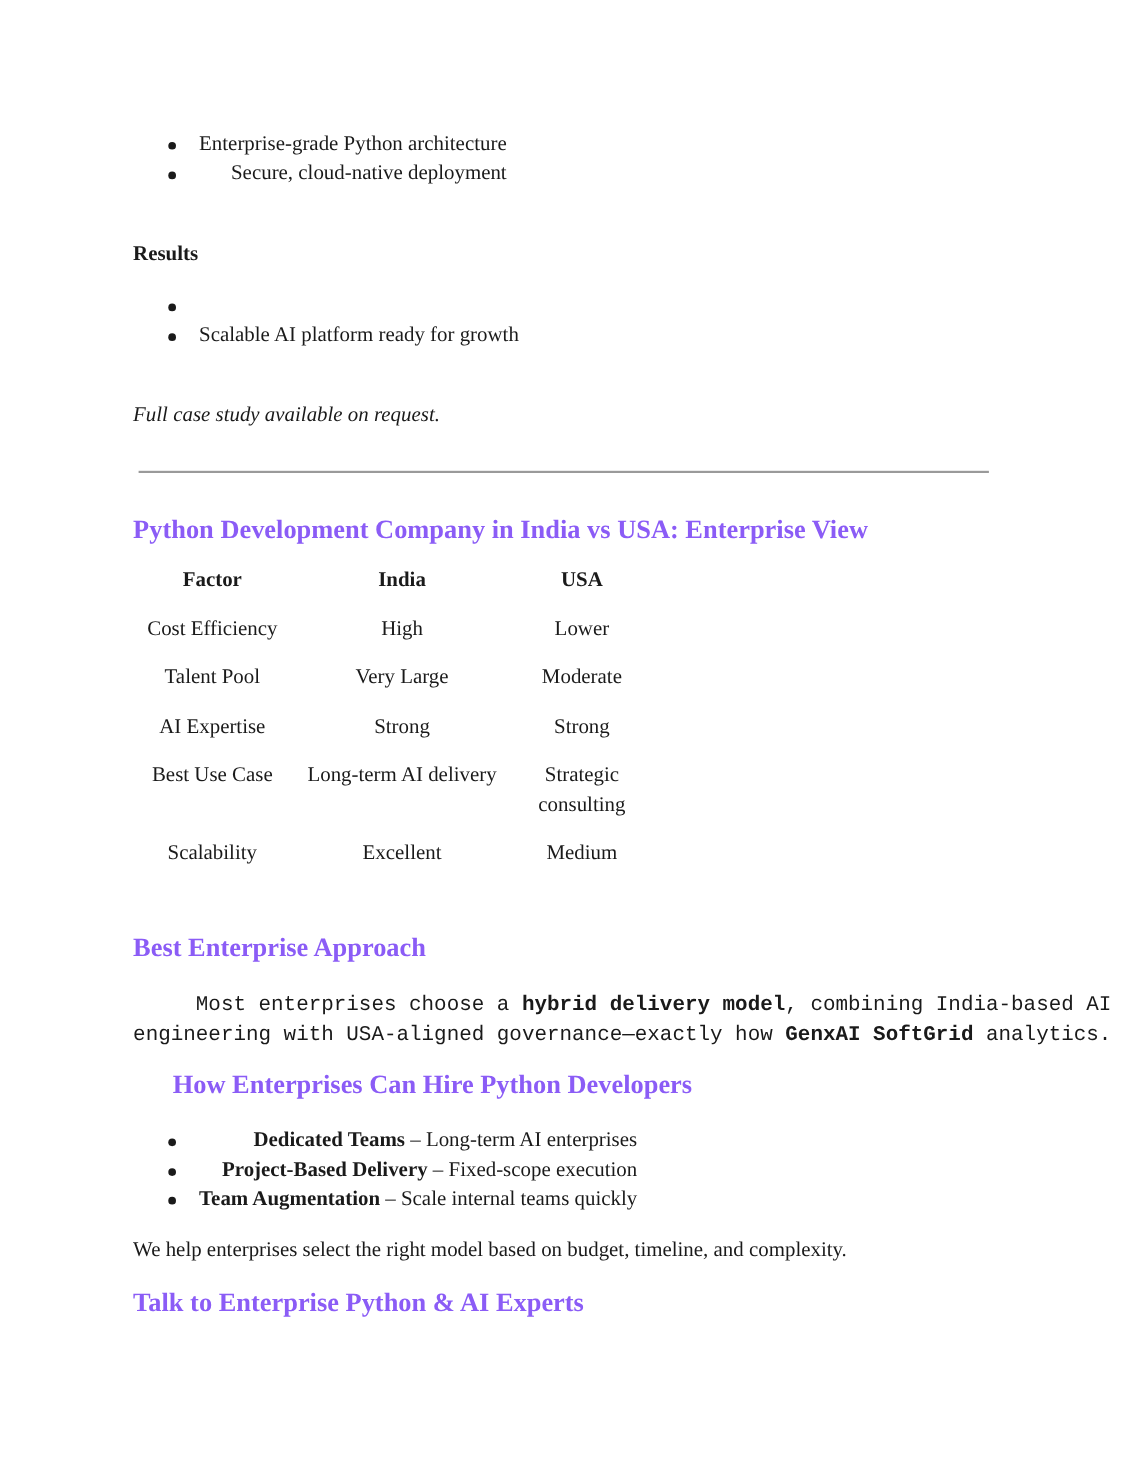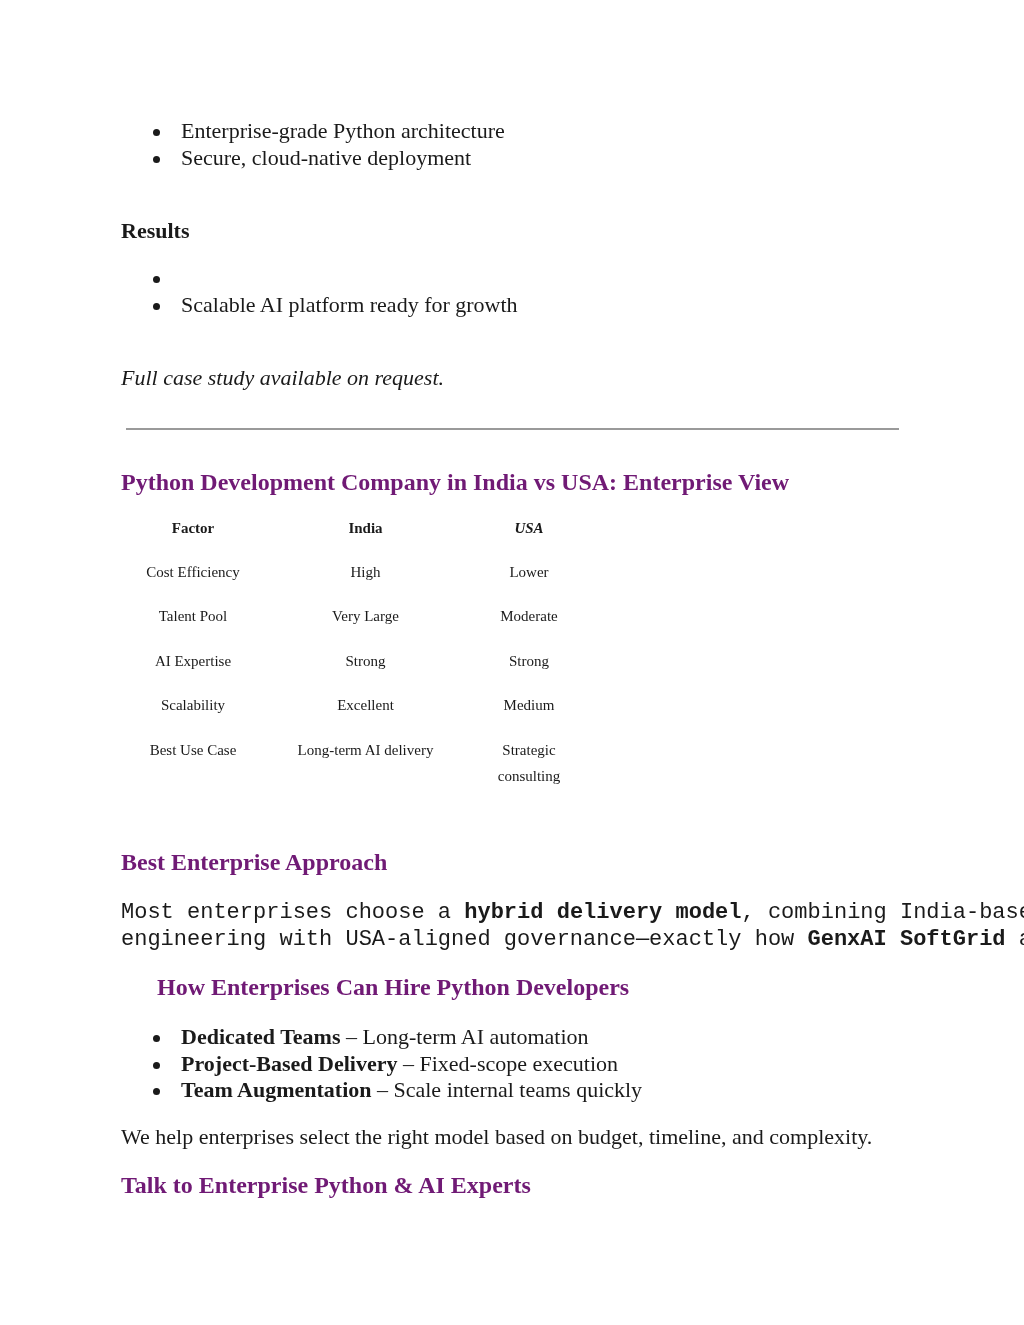--- a/index.html
+++ b/index.html
@@ -2,44 +2,44 @@
 <html><head>
   <meta charset="utf-8">
   <style>
     html, body { margin: 0; padding: 0; background: #ffffff; }
     body {
       width: 1024px; height: 1325px; position: relative; overflow: hidden;
       font-family: "DejaVu Serif", "Liberation Serif", serif;
       color: #1a1a1a;
     }
     .page { position: absolute; left: 121px; top: 0; width: 780px; }
-    .txt { font-size: 22px; line-height: 26.5px; font-family: "Liberation Serif", "DejaVu Serif", serif; }
+    .txt { font-size: 19px; line-height: 26.5px; font-family: "Liberation Serif", "DejaVu Serif", serif; text-align: right; }
     ul.bullets { list-style: none; margin: 0; padding: 0; position: absolute; left: 0; }
     ul.bullets li { position: relative; padding-left: 60px; height: 26.5px; white-space: nowrap; }
     ul.bullets li .bullet {
       position: absolute; left: 32px; top: 11px; width: 7px; height: 7px; border-radius: 50%; background: #1a1a1a;
     }
     .abs { position: absolute; left: 0; white-space: nowrap; }
     .bold { font-weight: bold; }
     .italic { font-style: italic; }
     h2 {
       position: absolute; left: 0; margin: 0; white-space: nowrap;
       font-family: "Liberation Serif", "DejaVu Serif", serif;
-      font-size: 24px; font-weight: bold; color: #701a75;
+      font-size: 24px; font-weight: bold; color: #8b5cf6;
     }
     .hr { position: absolute; left: 5px; width: 773px; height: 0; border-top: 2px solid #9a9a9a; }
     table.cmp {
       position: absolute; left: 0; border-collapse: collapse;
-      font-family: "Liberation Serif", "DejaVu Serif", serif; font-size: 15px; line-height: 26.5px;
+      font-family: "Liberation Serif", "DejaVu Serif", serif; font-size: 19px; line-height: 26.5px;
     }
     table.cmp th { font-weight: bold; text-align: center; padding: 0 8px 17px 8px; vertical-align: top; }
     table.cmp td { text-align: center; vertical-align: top; padding: 0 8px 18px 8px; }
     .c1 { width: 128px; }
     .c2 { width: 185px; }
-    .c3 { width: 110px; font-style: italic; }
+    .c3 { width: 110px; }
   </style>
 </head>
 <body>
 
 <div class="page">
 
   <ul class="bullets txt" style="top:118px;">
     <li><span class="bullet"></span><span>Enterprise-grade Python architecture</span></li>
     <li><span class="bullet"></span><span>Secure, cloud-native deployment</span></li>
   </ul>
@@ -75,43 +75,43 @@
         <td>Talent Pool</td>
         <td>Very Large</td>
         <td>Moderate</td>
       </tr>
       <tr>
         <td>AI Expertise</td>
         <td>Strong</td>
         <td>Strong</td>
       </tr>
       <tr>
+        <td>Best Use Case</td>
+        <td>Long-term AI delivery</td>
+        <td>Strategic consulting</td>
+      </tr>
+      <tr>
         <td>Scalability</td>
         <td>Excellent</td>
         <td>Medium</td>
-      </tr>
-      <tr>
-        <td>Best Use Case</td>
-        <td>Long-term AI delivery</td>
-        <td>Strategic consulting</td>
       </tr>
     </tbody>
   </table>
 
   <h2 style="top:849px;">Best Enterprise Approach</h2>
 
   <div class="abs txt" style="top:900px;font-family:Liberation Mono, monospace;">
     <div><span>Most enterprises choose a </span><span class="bold">hybrid delivery model</span><span>, combining India-based AI</span></div>
     <div><span>engineering with USA-aligned governance—exactly how </span><span class="bold">GenxAI SoftGrid</span><span> analytics.</span></div>
   </div>
 
   <h2 style="top:974px;margin-left:36px;">How Enterprises Can Hire Python Developers</h2>
 
   <ul class="bullets txt" style="top:1024px;">
-    <li><span class="bullet"></span><span class="bold">Dedicated Teams</span><span> – Long-term AI automation</span></li>
+    <li><span class="bullet"></span><span class="bold">Dedicated Teams</span><span> – Long-term AI enterprises</span></li>
     <li><span class="bullet"></span><span class="bold">Project-Based Delivery</span><span> – Fixed-scope execution</span></li>
     <li><span class="bullet"></span><span class="bold">Team Augmentation</span><span> – Scale internal teams quickly</span></li>
   </ul>
 
   <div class="abs txt" style="top:1124px;">We help enterprises select the right model based on budget, timeline, and complexity.</div>
 
   <h2 style="top:1172px;">Talk to Enterprise Python &amp; AI Experts</h2>
 </div>
 
 </body></html>

